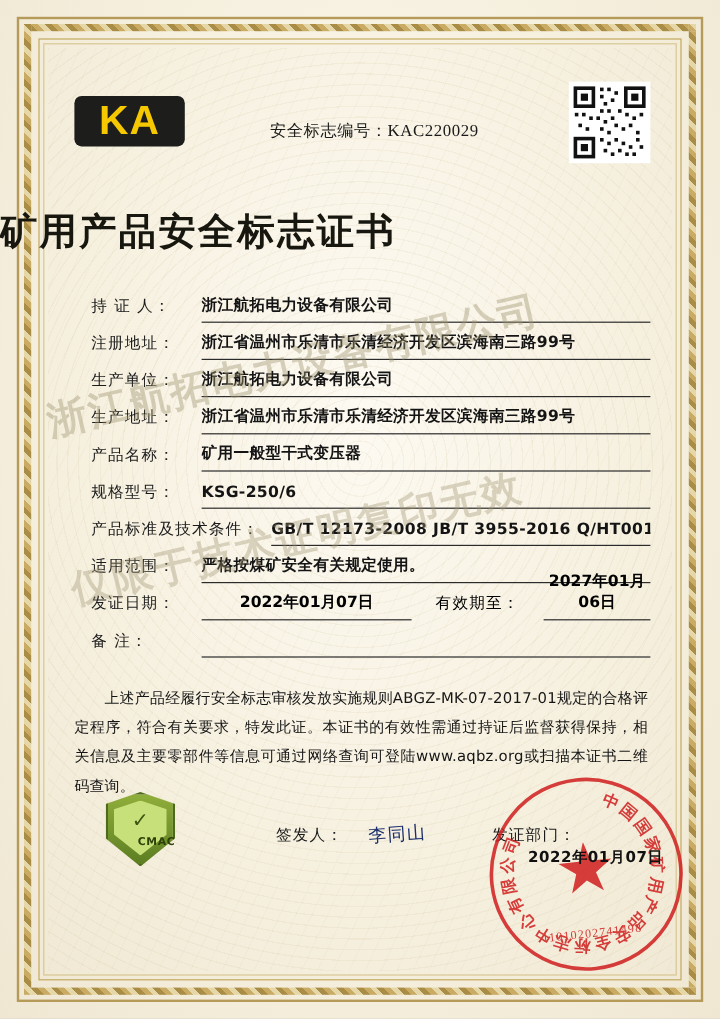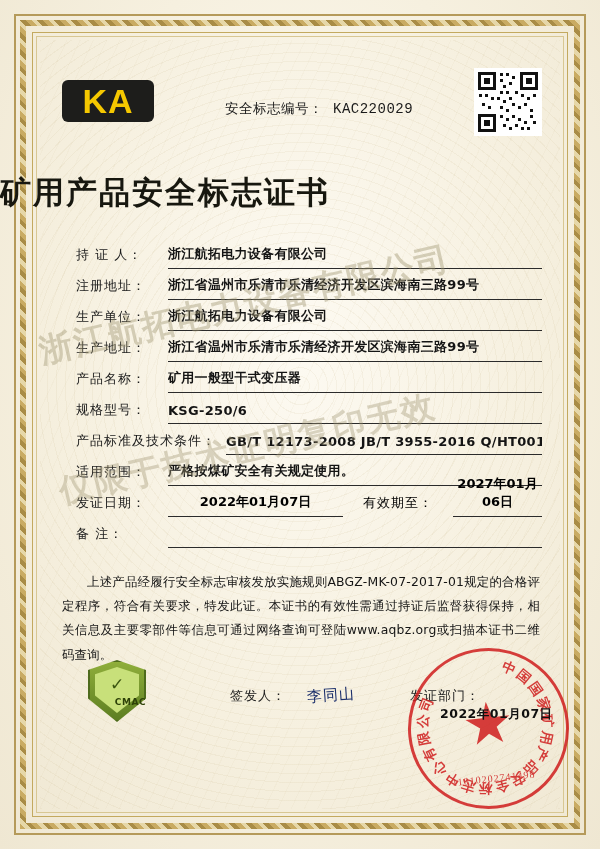--- a/index.html
+++ b/index.html
@@ -65,21 +65,21 @@
     background:#fff;
     padding:2px;box-sizing:border-box;
   }
 
   .cert-no{
     position:absolute;left:225px;top:100px;
     font-size:13.5px;color:#1a1a1a;
     font-family:"DejaVu Sans","Liberation Sans",sans-serif;
     letter-spacing:.5px;
   }
-  .cert-no .num{font-family:Liberation Mono, monospace;margin-left:10px;font-size:14px;}
+  .cert-no .num{font-family:Liberation Serif, serif;font-size:14px;}
 
   .title{
     position:absolute;left:0;right:0;top:172px;
     font-size:31px;font-weight:bold;letter-spacing:2px;
     color:#17170f;
     font-family:"DejaVu Sans","Liberation Sans",sans-serif;
   }
 
   
   .fields{

